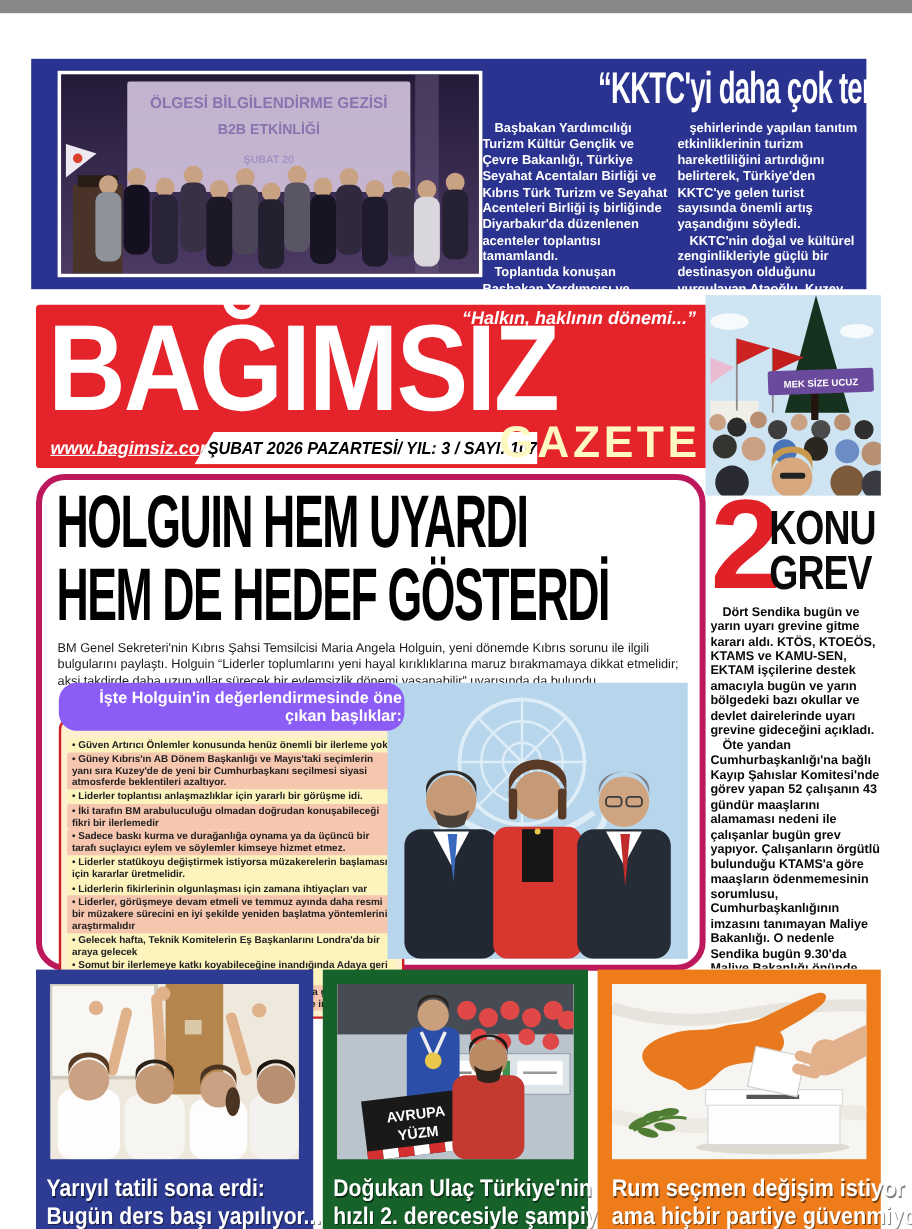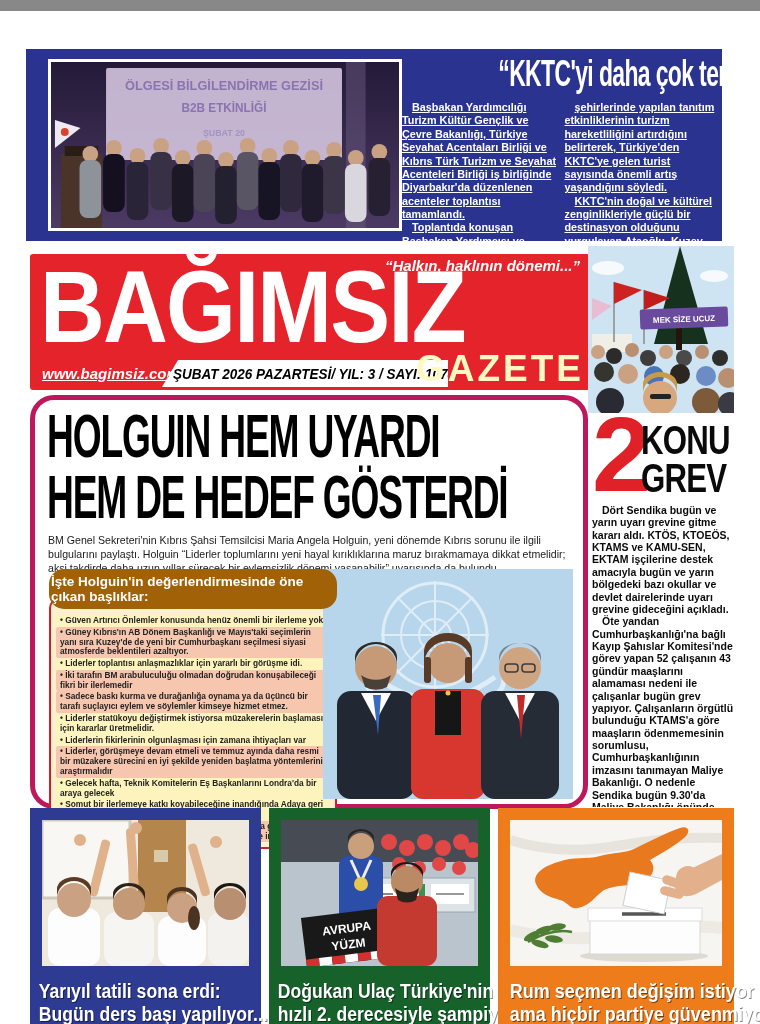--- a/index.html
+++ b/index.html
@@ -6,41 +6,41 @@
   #page{position:relative;width:760px;height:1024px;background:#fff;overflow:hidden;
         font-family:"Liberation Sans","DejaVu Sans",sans-serif;margin:11px auto;}
   
   .top-panel{position:absolute;left:26px;top:38px;width:696px;height:192px;background:#2b3391;}
   .conf-photo{position:absolute;left:22px;top:10px;width:354px;height:172px;border:3px solid #fff;box-sizing:border-box;background:#332548;}
   .conf-photo svg{display:block;width:100%;height:100%;}
   .kktc-headline{position:absolute;left:374px;top:4px;width:322px;text-align:center;color:#fff;white-space:nowrap;}
   .kktc-headline span{display:inline-block;font-size:37px;font-weight:bold;letter-spacing:-1px;transform:scaleX(.62);transform-origin:center;}
   .kktc-cols{position:absolute;left:376px;top:52px;width:318px;display:flex;gap:7px;color:#fff;}
   .kktc-col{width:156px;font-size:10.8px;font-weight:bold;line-height:1.24;}
-  .kktc-col p{margin:0;text-indent:10px;text-decoration:underline;}
+  .kktc-col p{margin:0;text-indent:10px;}
   
   .masthead{position:absolute;left:30px;top:243px;width:560px;height:136px;background:#e5232b;border-radius:3px;}
   .masthead-slogan{position:absolute;right:10px;top:3px;color:#fff;font-size:15px;font-weight:bold;font-style:italic;}
   .masthead-title{position:absolute;left:10px;top:2px;color:#fff;font-size:102px;font-weight:bold;line-height:1;letter-spacing:-2px;transform:scaleX(.88);transform-origin:left center;}
   .masthead-website{position:absolute;left:12px;bottom:8px;color:#fff;font-size:15px;font-weight:bold;font-style:italic;text-decoration:underline;}
   .masthead-datestrip{position:absolute;left:132px;bottom:3px;width:286px;height:27px;background:#fff;
         clip-path:polygon(16px 0,100% 0,100% 100%,0 100%);display:flex;align-items:center;justify-content:center;}
   .masthead-datestrip span{color:#000;font-size:14.5px;font-weight:bold;font-style:italic;white-space:nowrap;transform:scaleX(.93);}
   .masthead-subtitle{position:absolute;right:6px;bottom:0px;color:#fef9c3;font-size:37px;font-weight:bold;letter-spacing:3px;}
   
   .protest-photo{position:absolute;left:588px;top:235px;width:146px;height:167px;background:#cfe4f2;}
   .protest-photo svg{display:block;width:100%;height:100%;}
   
   .main-box{position:absolute;left:30px;top:384px;width:558px;height:414px;border:5px solid #be185d;border-radius:24px;background:#fff;box-sizing:border-box;}
   .main-headline{margin:6px 12px 0;}
   .main-headline div{font-size:62px;font-weight:bold;color:#000;line-height:.98;letter-spacing:-2px;transform:scaleX(.6);transform-origin:left center;white-space:nowrap;}
   .main-lede{position:absolute;left:13px;top:134px;width:524px;font-size:10.6px;color:#1a1a1a;line-height:1.3;}
   .highlights{position:absolute;left:14px;top:169px;width:288px;}
-  .highlights-header{position:relative;z-index:2;background:#a16207;color:#fff;border-radius:15px;
-        font-size:13.5px;font-weight:bold;text-align:left;padding:5px 2px;}
+  .highlights-header{position:relative;z-index:2;background:#8b5cf6;color:#fff;border-radius:15px;
+        font-size:13.5px;font-weight:bold;text-align:right;padding:5px 2px;}
   .highlights-box{margin-top:-11px;border:2px solid #cf2027;border-radius:10px;background:#fcf0cf;padding:15px 5px 5px;}
   .bullet{font-size:8.3px;font-weight:bold;color:#222;line-height:1.18;padding:1px 4px;border-radius:2px;}
   .bullet::before{content:"• ";}
   .tone-y{background:#fdf3bd;}
   .tone-p{background:#f6c6ae;}
   .holguin-photo{position:absolute;right:10px;top:169px;width:250px;height:230px;background:#b7d6ec;}
   .holguin-photo svg{display:block;width:100%;height:100%;}
   
   .strike-col{position:absolute;left:592px;top:400px;width:142px;height:396px;overflow:hidden;}
   .strike-head{display:flex;align-items:flex-start;}

